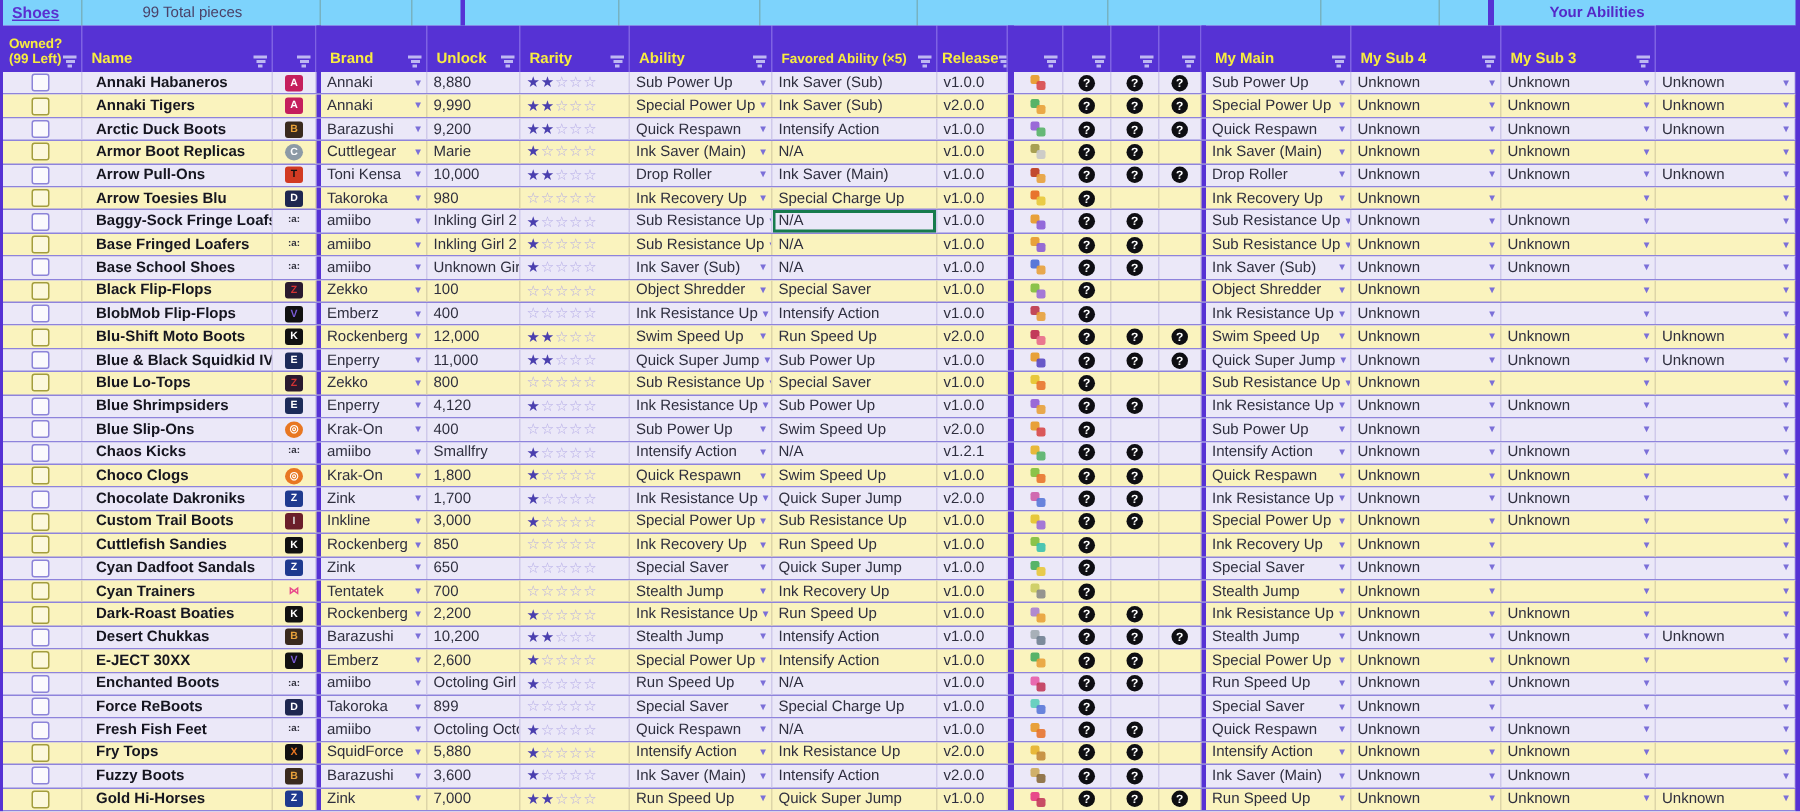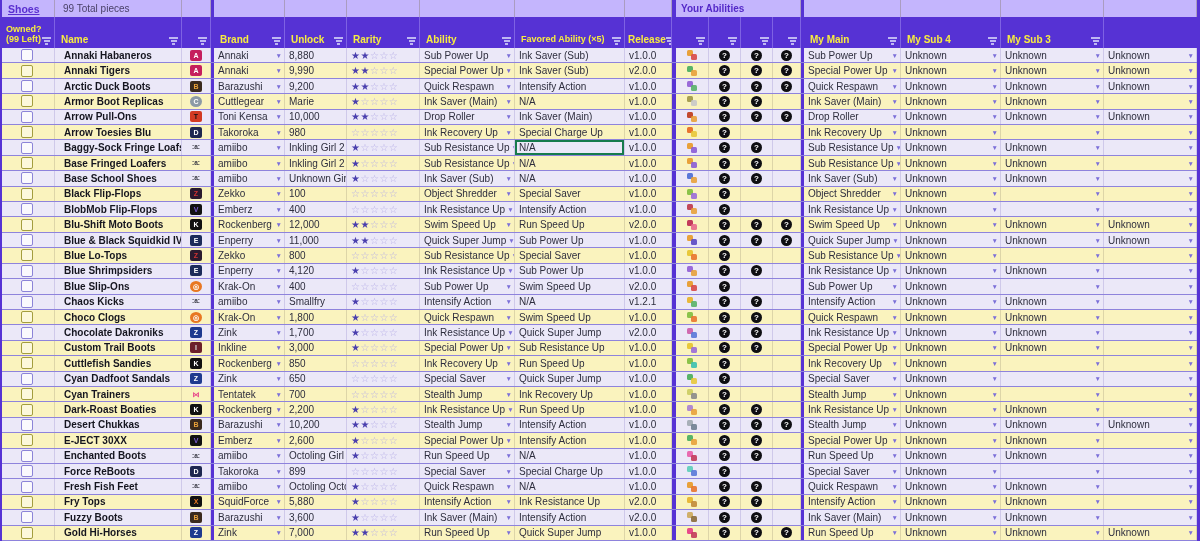--- a/index.html
+++ b/index.html
@@ -1,20 +1,20 @@
 <!DOCTYPE html>
 <html><head>
 <meta charset="utf-8">
 <style>
   html,body{margin:0;padding:0;background:#d8d4ec;}
   .app{position:relative;width:1200px;height:541px;overflow:hidden;
        font-family:"Liberation Sans",sans-serif;background:#EBE8F8;}
   .grid{display:grid;grid-template-columns:55px 127px 29px 3px 71px 62px 73px 95px 110px 47px 4px 33px 32px 32px 28px 3px 97px 100px 103px 93px 3px;}
   
-  .topband{height:17px;background:#c4b5fd;}
+  .topband{height:17px;background:#7dd3fc;gap:32px;}
   .topband .tc{display:flex;align-items:center;overflow:hidden;white-space:nowrap;
                border-right:1px solid rgba(104,92,40,.28);height:17px;box-sizing:border-box;}
   .tab{color:#5A2FD0;font-weight:bold;font-size:10.5px;text-decoration:underline;padding-left:8px;}
   .total{color:#4A4168;font-size:10px;padding-left:8px;}
   .yourab{color:#5429C8;font-weight:bold;font-size:10px;padding-left:5px;}
   
   .headband{height:31px;background:#5632D4;}
   .hc{display:flex;align-items:flex-end;padding:0 3px 3px 6px;box-sizing:border-box;height:31px;
       border-right:1px solid rgba(200,190,255,.35);overflow:hidden;white-space:nowrap;}
   .hlbl{color:#F8ED3F;font-weight:bold;font-size:10px;line-height:1.1;}

